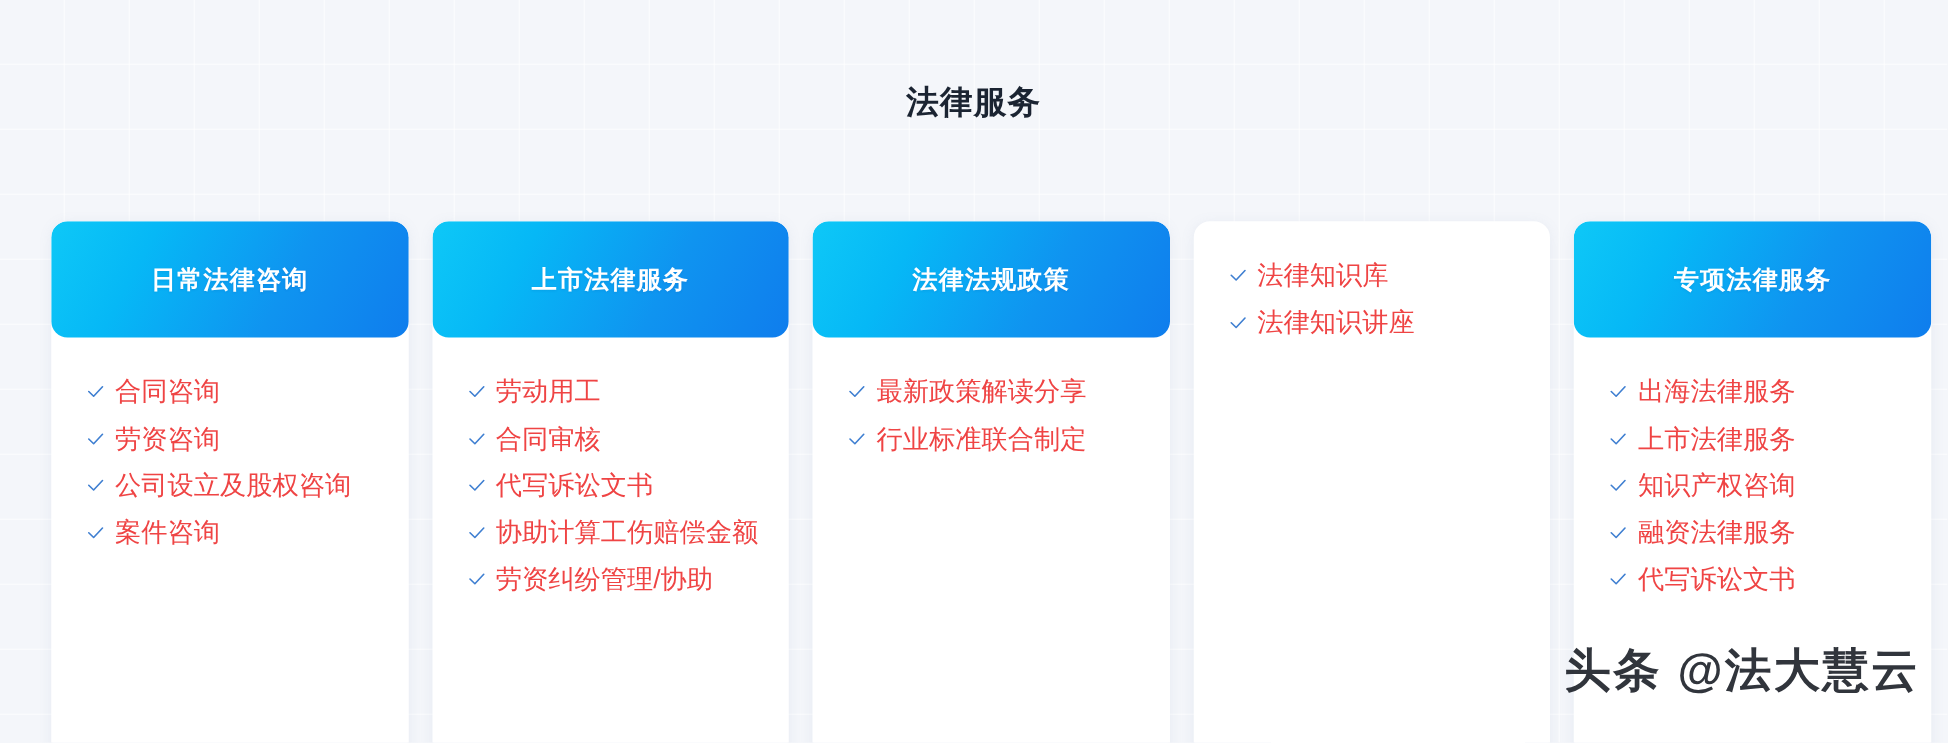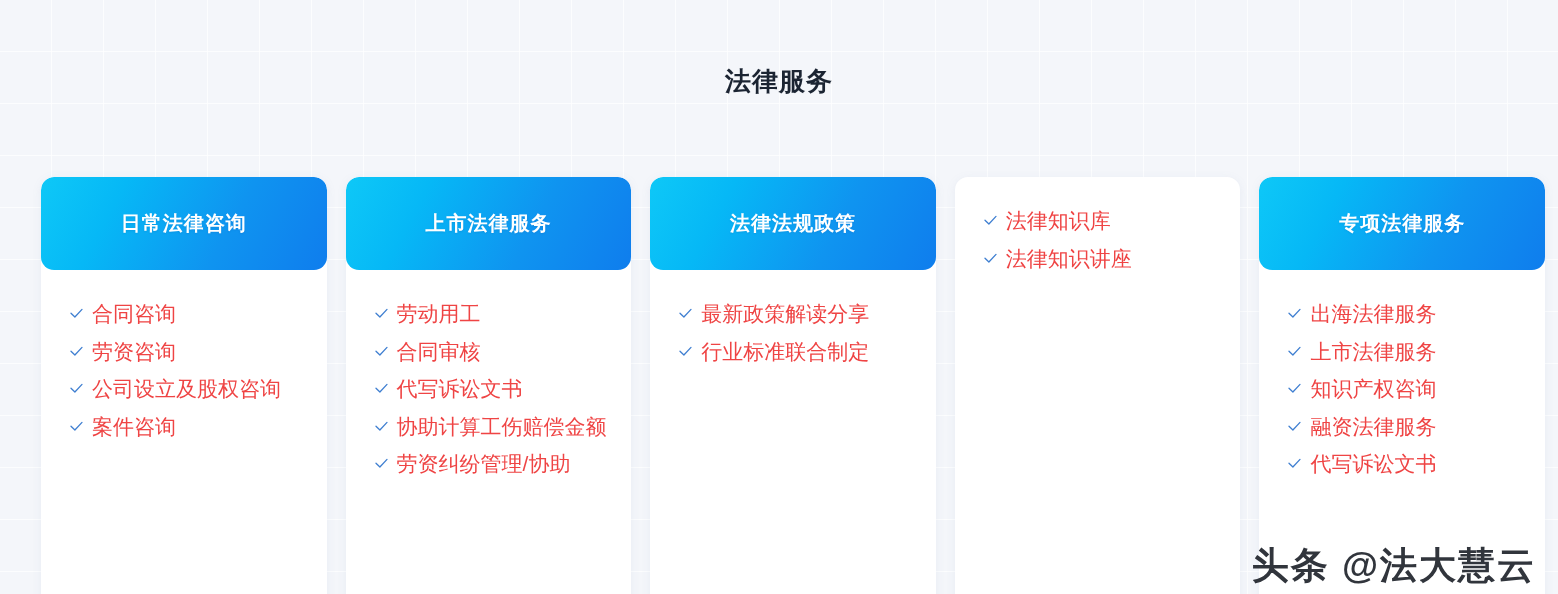--- a/index.html
+++ b/index.html
@@ -90,21 +90,21 @@
   .check-icon svg { display:block; }
   .feature-label {
     font-size:21px;
     color:#ef4444;
     line-height:1;
     white-space:nowrap;
   }
 
   #watermark {
     position:absolute;
-    right:22px; bottom:3px;
+    right:22px; bottom:32px;
     font-size:37px;
     font-weight:bold;
     color:#20242c;
     letter-spacing:2px;
     opacity:0.92;
     white-space:nowrap;
   }
 </style>
 </head>
 <body>

